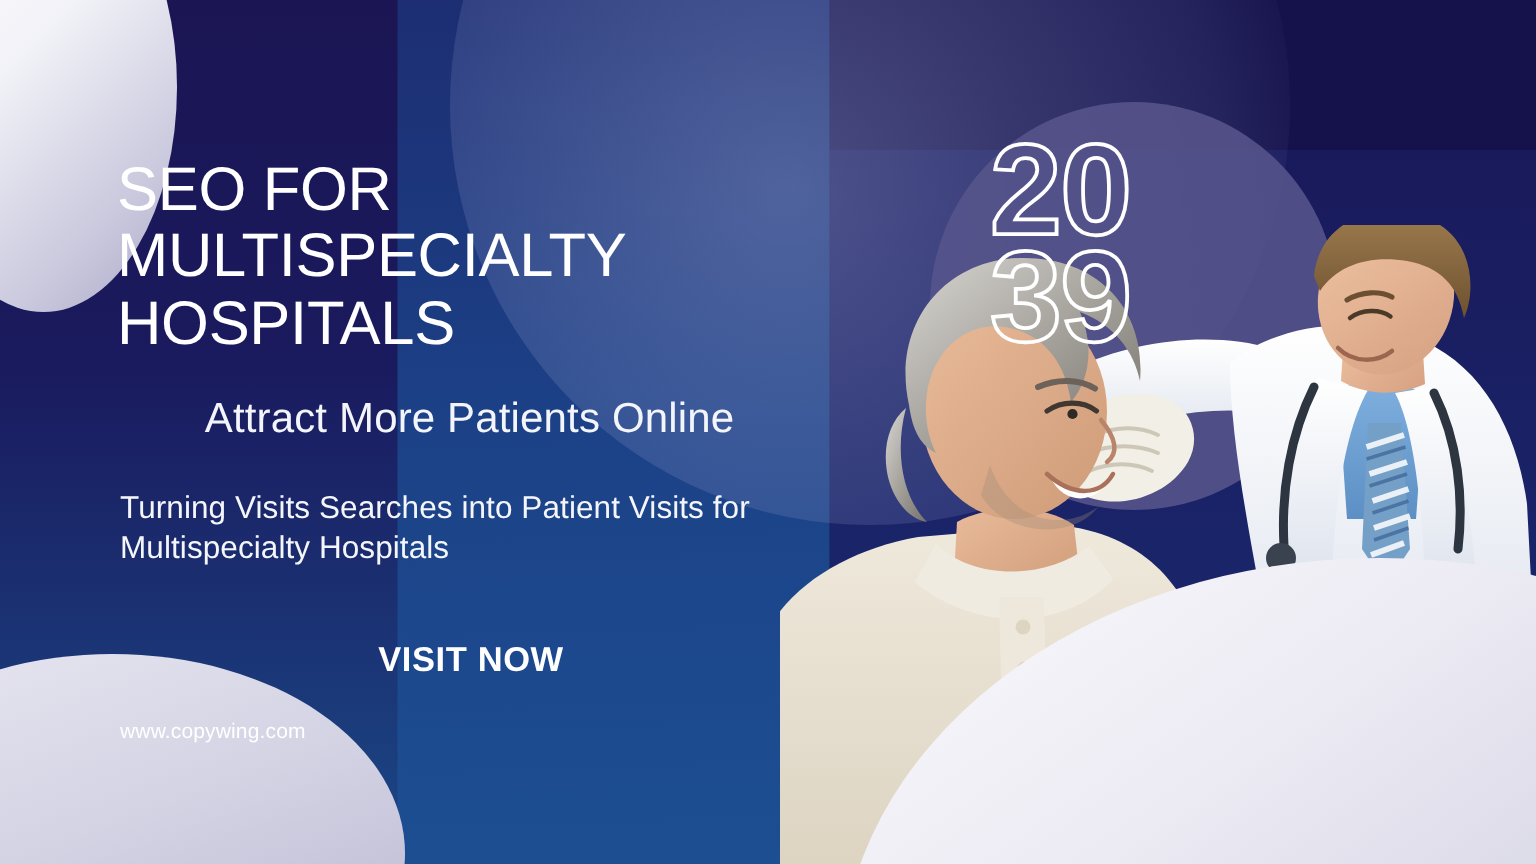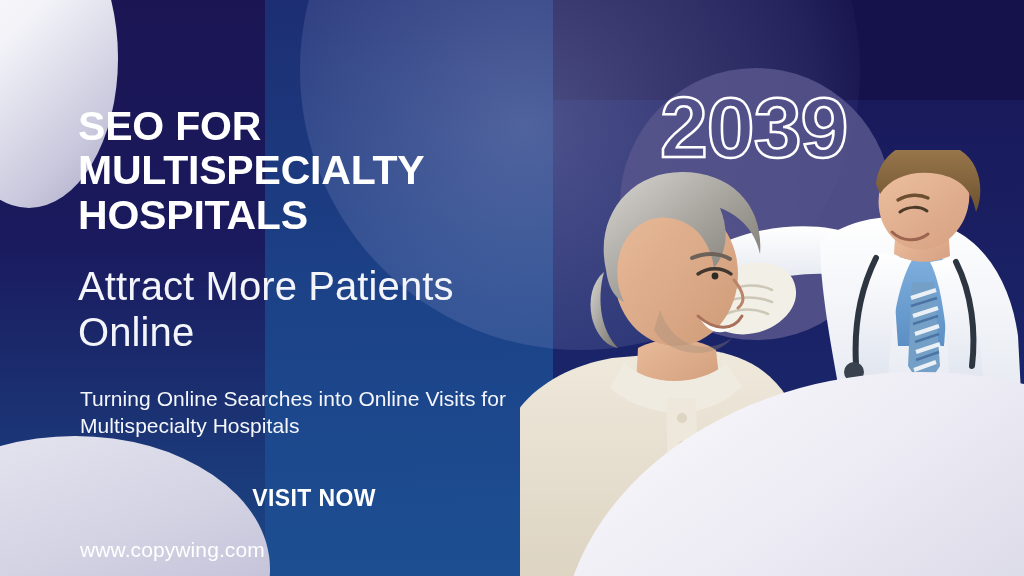--- a/index.html
+++ b/index.html
@@ -35,38 +35,38 @@
   .blob-br{position:absolute;left:560px;top:372px;width:720px;height:560px;
     border-radius:50%;
     background:linear-gradient(145deg,#fbfbfd 0%,#eceaf3 30%,#d3d2e2 62%,#a9a8c4 100%);}
 
   
   .photo{position:absolute;left:520px;top:150px;width:504px;height:426px;}
   .photo svg{display:block;width:100%;height:100%;}
 
   
   .year{position:absolute;left:660px;top:92px;width:180px;height:210px;
-    display:flex;flex-direction:row;align-items:flex-start;
+    display:flex;flex-direction:column;align-items:flex-start;
     line-height:.82;pointer-events:none;}
   .year span{
     font-size:86px;font-weight:700;letter-spacing:-1px;
     color:transparent;
     -webkit-text-stroke:2.5px #ffffff;
     text-shadow:none;}
 
   
   .content{position:absolute;left:78px;top:104px;width:470px;color:#fff;}
-  .headline{font-size:41px;font-weight:700;line-height:1.08;letter-spacing:-.2px;
+  .headline{font-size:41px;font-weight:400;line-height:1.08;letter-spacing:-.2px;
     margin:0 0 26px 0;text-transform:uppercase;}
-  .subhead{font-size:40px;font-weight:300;line-height:1.15;margin:0 0 30px 0;
-    color:#f3f5fb;letter-spacing:.1px;}
+  .subhead{font-size:28px;font-weight:300;line-height:1.15;margin:0 0 30px 0;
+    color:#f3f5fb;letter-spacing:.1px;text-align:center;}
   .body-copy{font-size:21px;font-weight:300;line-height:1.3;margin:0 0 46px 2px;
     color:#f4f6fb;letter-spacing:.05px;}
   .cta{font-size:23px;font-weight:700;letter-spacing:.4px;margin:0 0 26px 2px;text-align:center;}
-  .url{font-size:21px;font-weight:400;letter-spacing:.1px;margin:0 0 12px 2px;color:#fff;}
+  .url{font-size:14px;font-weight:400;letter-spacing:.1px;margin:0 0 12px 2px;color:#fff;}
 </style>
 </head>
 <body>
 
 <div id="banner">
 
   <div class="bg-base"></div>
   <div class="bg-left-dark"></div>
   <div class="bg-midband"></div>
   <div class="bg-right-dark"></div>
@@ -201,18 +201,18 @@
   <div class="blob-br"></div>
 
   <div class="year">
     <span>20</span>
     <span>39</span>
   </div>
 
   <div class="content">
     <h1 class="headline">SEO FOR MULTISPECIALTY HOSPITALS</h1>
     <h2 class="subhead">Attract More Patients Online</h2>
-    <p class="body-copy">Turning Online Searches into Online Visits for Multispecialty Hospitals</p>
+    <p class="body-copy">Turning Visits Searches into Patient Visits for Multispecialty Hospitals</p>
     <div class="cta">VISIT NOW</div>
     <div class="url">www.copywing.com</div>
   </div>
 
 </div>
 
 </body></html>

